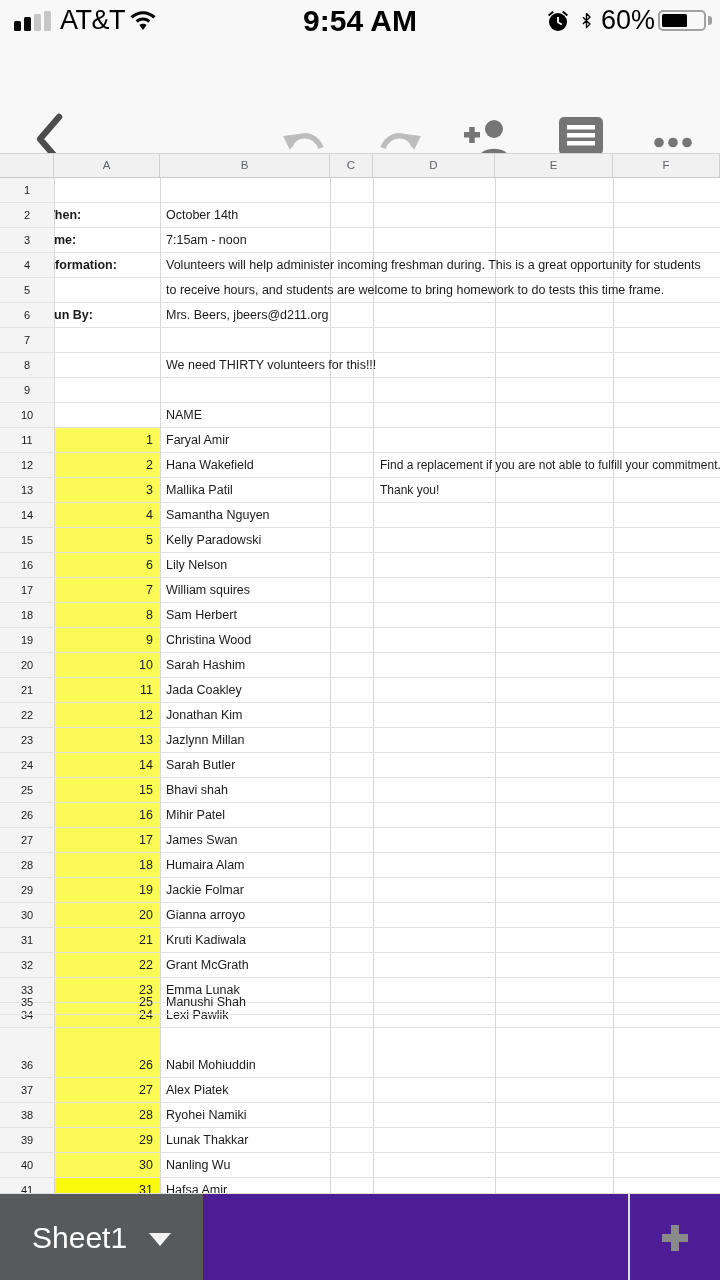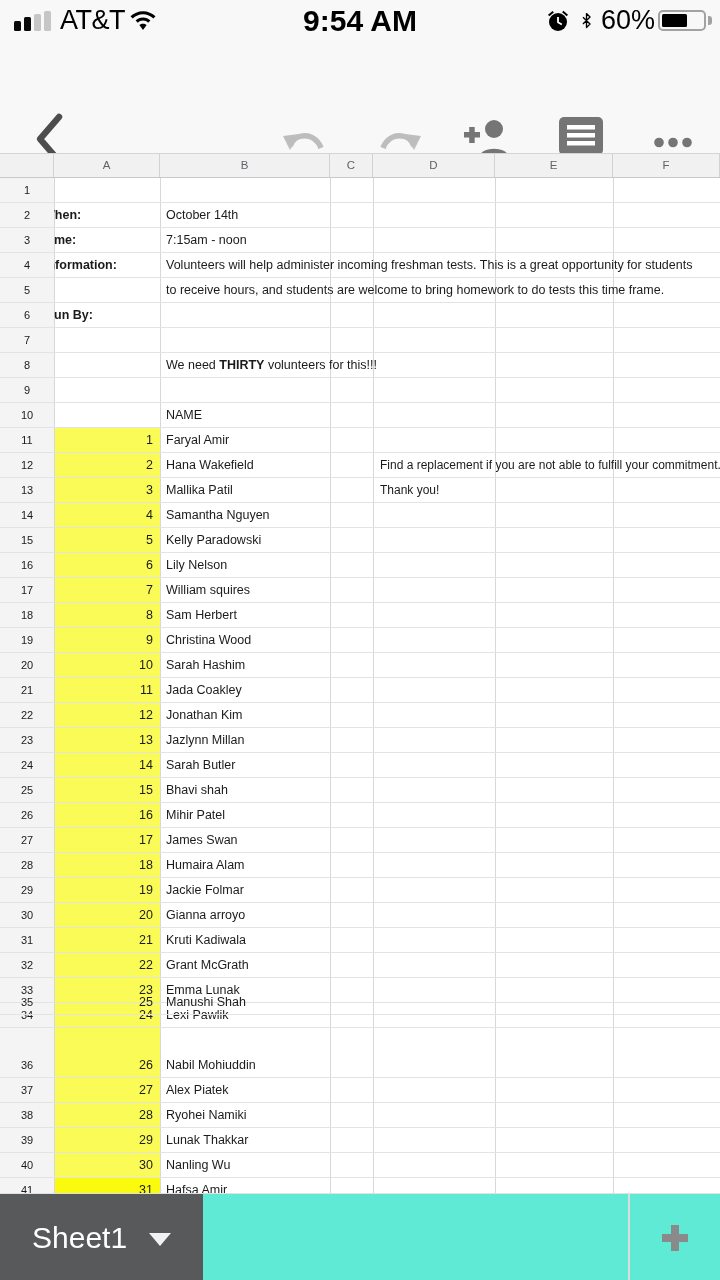--- a/index.html
+++ b/index.html
@@ -44,24 +44,24 @@
   .ylt{position:absolute;left:54px;width:106px;z-index:0;}
   .vline{position:absolute;top:0;width:1px;height:1015px;background:#d7d7d7;z-index:1;}
   .grid-row{position:absolute;left:0;width:720px;height:25px;border-bottom:1px solid #e3e3e3;box-sizing:border-box;z-index:2;}
   .grid-row span{position:absolute;top:0;line-height:24px;font-size:12.5px;color:#1b1b1b;white-space:pre;}
   .rnum{left:0;width:54px;text-align:center;color:#80868b;font-size:11px !important;}
   .albl-clip{position:absolute;left:54px;top:0;width:105px;height:24px;overflow:hidden;}
   .albl-clip span{position:relative;display:inline-block;font-weight:bold;}
   .anum{left:54px;width:99px;text-align:right;}
   .btxt{left:166px;}
   .dtxt{left:380px;font-size:12px !important;}
-  .bld{font-weight:bold;}
-
-  
-  .sheet-bar{position:absolute;top:1193px;left:0;width:720px;height:87px;background:#5eead4;border-top:1px solid #e0e0e0;box-sizing:border-box;}
+  .bld{font-weight:normal;}
+
+  
+  .sheet-bar{position:absolute;top:1193px;left:0;width:720px;height:87px;background:#4c1d95;border-top:1px solid #e0e0e0;box-sizing:border-box;}
   .sheet-tab{position:absolute;left:0;top:0;width:203px;height:87px;background:#58595b;display:flex;align-items:center;}
   .sheet-tab .tname{margin-left:32px;color:#fff;font-size:30px;}
   .caret{width:0;height:0;border-left:11px solid transparent;border-right:11px solid transparent;border-top:13px solid #f2f2f2;margin-left:22px;margin-top:4px;}
   .bar-divider{position:absolute;left:628px;top:0;width:2px;height:87px;background:#dcdcdc;}
   .add-sheet{position:absolute;left:630px;top:0;width:90px;height:87px;display:flex;align-items:center;justify-content:center;}
   .plus{position:relative;width:26px;height:26px;}
   .plus:before,.plus:after{content:"";position:absolute;background:#8a8a8a;}
   .plus:before{left:0;top:9px;width:26px;height:8px;}
   .plus:after{left:9px;top:0;width:8px;height:26px;}
 </style>
@@ -179,29 +179,30 @@
           <span class="btxt">October 14th</span>
         </div>
         <div class="grid-row" style="top: 50px;">
           <span class="rnum">3</span>
           <div class="albl-clip"><span style="margin-left: -11px;">Time:</span></div>
           <span class="btxt">7:15am - noon</span>
         </div>
         <div class="grid-row" style="top: 75px;">
           <span class="rnum">4</span>
           <div class="albl-clip"><span style="margin-left: -10px;">Information:</span></div>
-          <span class="btxt">Volunteers will help administer incoming freshman tests. This is a great opportunity for students</span>
+          <span class="btxt">Volunteers will help administer incoming freshman during. This is a great opportunity for students</span>
         </div>
         <div class="grid-row" style="top: 100px;">
           <span class="rnum">5</span>
           <span class="btxt">to receive hours, and students are welcome to bring homework to do tests this time frame.</span>
         </div>
         <div class="grid-row" style="top: 125px;">
           <span class="rnum">6</span>
           <div class="albl-clip"><span style="margin-left: -9px;">Run By:</span></div>
+          <span class="btxt">Mrs. Beers, jbeers@d211.org</span>
         </div>
         <div class="grid-row" style="top: 150px;">
           <span class="rnum">7</span>
         </div>
         <div class="grid-row" style="top: 175px;">
           <span class="rnum">8</span>
           <span class="btxt"><span style="position: static;">We need </span><span class="bld" style="position: static;">THIRTY</span><span style="position: static;"> volunteers for this!!!</span></span>
         </div>
         <div class="grid-row" style="top: 200px;">
           <span class="rnum">9</span>

